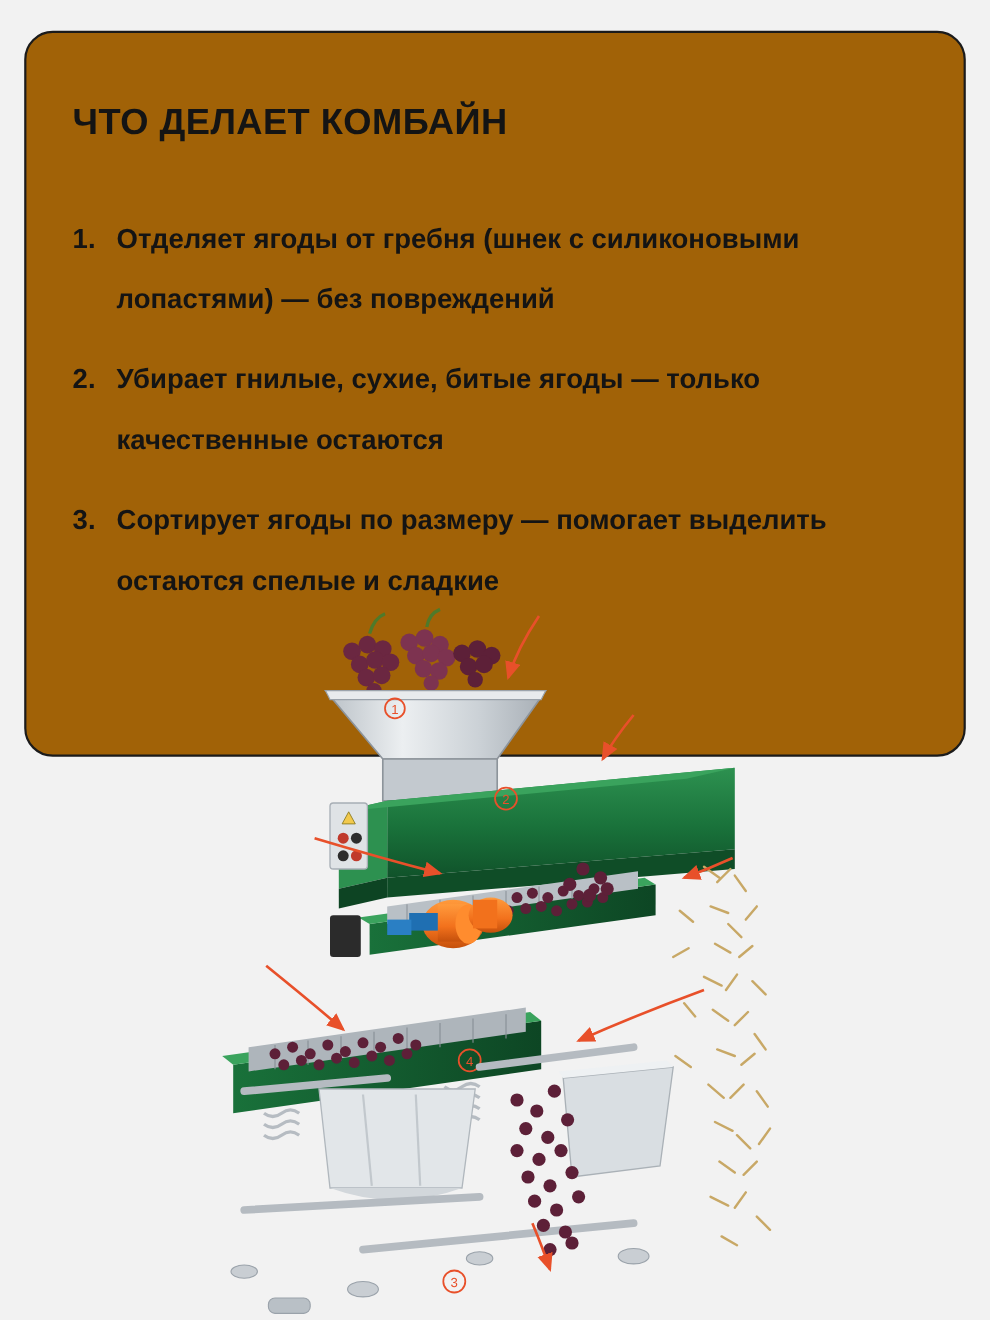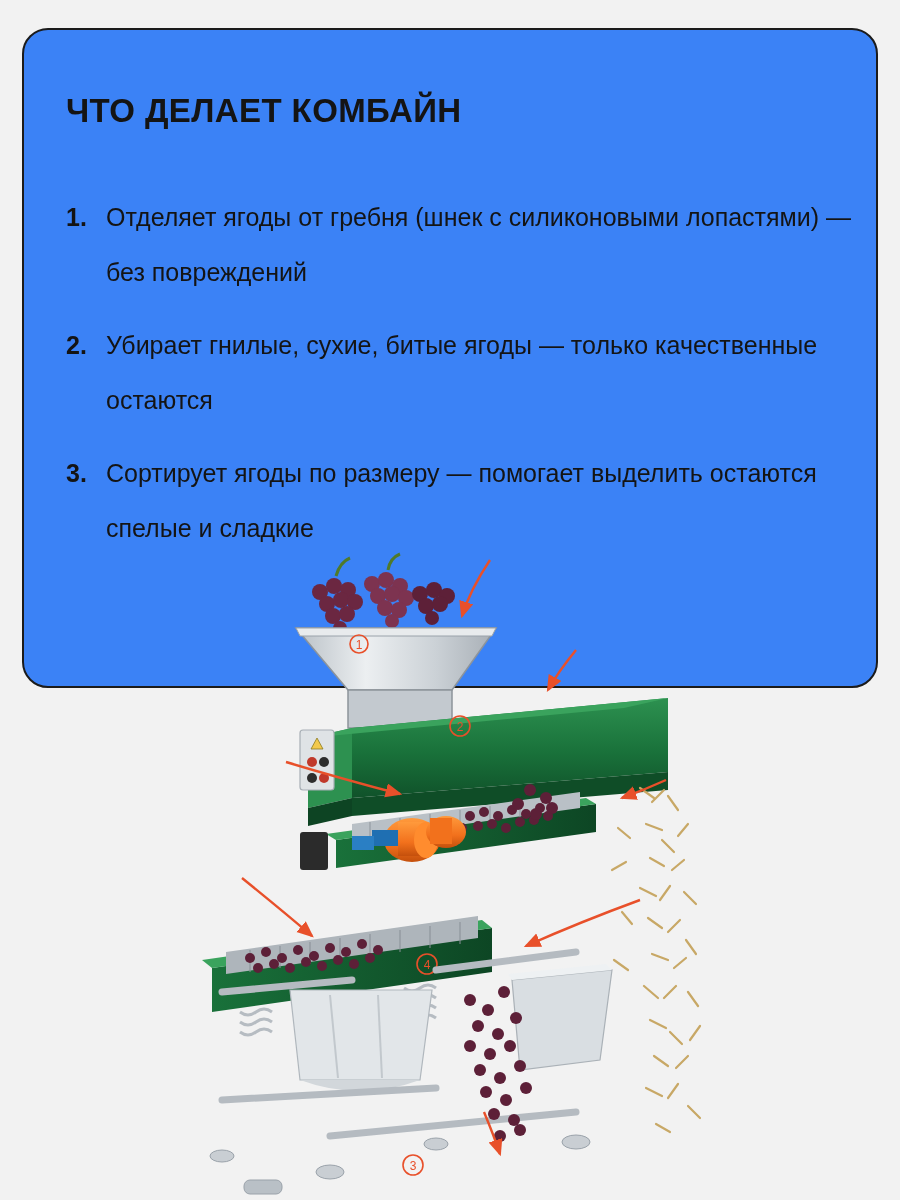--- a/index.html
+++ b/index.html
@@ -23,21 +23,21 @@
 
   
   .card {
     position: absolute;
     left: 22px;
     top: 28px;
     width: 856px;
     height: 660px;
     border: 2px solid #1b1b1b;
     border-radius: 26px;
-    background: #3b82f6;
+    background: #a16207;
     box-sizing: border-box;
   }
 
   .card-title {
     position: absolute;
     left: 42px;
     top: 62px;
     font-size: 33px;
     font-weight: bold;
     letter-spacing: 0.4px;
@@ -60,21 +60,21 @@
   .list-num {
     flex: 0 0 40px;
     font-size: 25px;
     font-weight: bold;
     color: #141414;
     line-height: 55px;
   }
 
   .list-text {
     font-size: 25px;
-    font-weight: normal;
+    font-weight: bold;
     color: #141414;
     line-height: 55px;
     max-width: 755px;
   }
 
   
   .machine {
     position: absolute;
     left: 0;
     top: 540px;

